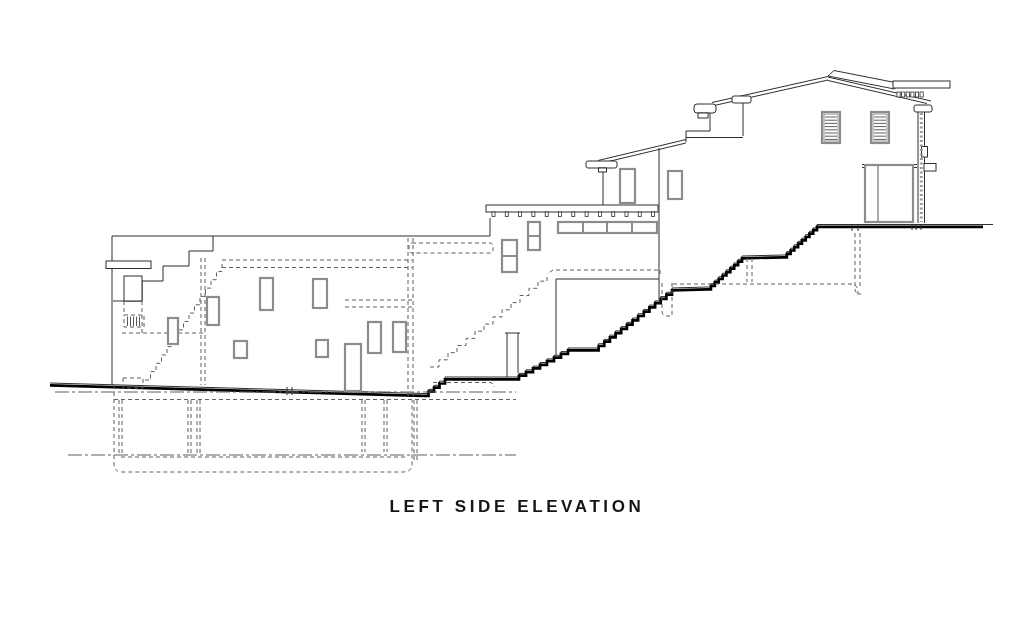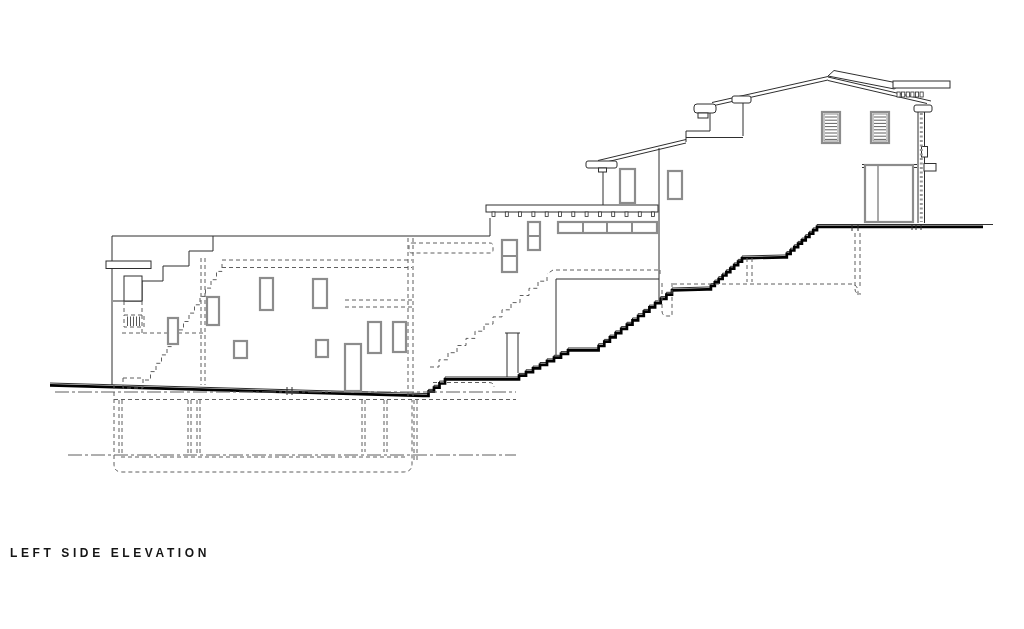--- a/index.html
+++ b/index.html
@@ -1,20 +1,20 @@
 <!DOCTYPE html>
 <html><head>
 <meta charset="utf-8">
 <style>
   html,body{margin:0;padding:0;background:#ffffff;}
   .sheet{position:relative;width:1024px;height:629px;background:#ffffff;overflow:hidden;
          font-family:"Liberation Sans", sans-serif;}
   .sheet svg{position:absolute;left:0;top:0;}
-  .drawing-title{position:absolute;left:0;right:0;top:546px;
-         font-weight:bold;font-size:12px;letter-spacing:3.6px;text-indent:10px;
+  .drawing-title{position:absolute;left:0;right:0;top:497px;text-align:center;
+         font-weight:bold;font-size:17px;letter-spacing:3.6px;text-indent:10px;
          color:#151515;}
 </style>
 </head>
 <body>
 
 <div class="sheet">
   <svg viewBox="0 0 1024 629" width="1024" height="629" xmlns="http://www.w3.org/2000/svg">
       <path d="M50,383 L423,393.5 L428.5,393.5 L428.5,389.4 L434.0,389.4 L434.0,385.3 L439.5,385.3 L439.5,381.1 L445.0,381.1 L445.0,377.0 L512,377 L519.0,377.0 L519.0,373.4 L526.0,373.4 L526.0,369.8 L533.0,369.8 L533.0,366.1 L540.0,366.1 L540.0,362.5 L547.0,362.5 L547.0,358.9 L554.0,358.9 L554.0,355.3 L561.0,355.3 L561.0,351.6 L568.0,351.6 L568.0,348.0 L593,348 L598.6,348.0 L598.6,343.7 L604.3,343.7 L604.3,339.4 L609.9,339.4 L609.9,335.1 L615.6,335.1 L615.6,330.9 L621.2,330.9 L621.2,326.6 L626.9,326.6 L626.9,322.3 L632.5,322.3 L632.5,318.0 L638.1,318.0 L638.1,313.7 L643.8,313.7 L643.8,309.4 L649.4,309.4 L649.4,305.1 L655.1,305.1 L655.1,300.9 L660.7,300.9 L660.7,296.6 L666.4,296.6 L666.4,292.3 L672.0,292.3 L672.0,288.0 L707,287 L710.9,287.0 L710.9,283.6 L714.8,283.6 L714.8,280.1 L718.7,280.1 L718.7,276.7 L722.6,276.7 L722.6,273.2 L726.4,273.2 L726.4,269.8 L730.3,269.8 L730.3,266.3 L734.2,266.3 L734.2,262.9 L738.1,262.9 L738.1,259.4 L742.0,259.4 L742.0,256.0 L783,255 L786.8,255.0 L786.8,251.6 L790.6,251.6 L790.6,248.2 L794.3,248.2 L794.3,244.8 L798.1,244.8 L798.1,241.4 L801.9,241.4 L801.9,238.1 L805.7,238.1 L805.7,234.7 L809.4,234.7 L809.4,231.3 L813.2,231.3 L813.2,227.9 L817.0,227.9 L817.0,224.5 L983,224.5" fill="none" stroke="#2f2f2f" stroke-width="1"></path>
       <path d="M50,383 L423,393.5 L428.5,393.5 L428.5,389.4 L434.0,389.4 L434.0,385.3 L439.5,385.3 L439.5,381.1 L445.0,381.1 L445.0,377.0 L512,377 L519.0,377.0 L519.0,373.4 L526.0,373.4 L526.0,369.8 L533.0,369.8 L533.0,366.1 L540.0,366.1 L540.0,362.5 L547.0,362.5 L547.0,358.9 L554.0,358.9 L554.0,355.3 L561.0,355.3 L561.0,351.6 L568.0,351.6 L568.0,348.0 L593,348 L598.6,348.0 L598.6,343.7 L604.3,343.7 L604.3,339.4 L609.9,339.4 L609.9,335.1 L615.6,335.1 L615.6,330.9 L621.2,330.9 L621.2,326.6 L626.9,326.6 L626.9,322.3 L632.5,322.3 L632.5,318.0 L638.1,318.0 L638.1,313.7 L643.8,313.7 L643.8,309.4 L649.4,309.4 L649.4,305.1 L655.1,305.1 L655.1,300.9 L660.7,300.9 L660.7,296.6 L666.4,296.6 L666.4,292.3 L672.0,292.3 L672.0,288.0 L707,287 L710.9,287.0 L710.9,283.6 L714.8,283.6 L714.8,280.1 L718.7,280.1 L718.7,276.7 L722.6,276.7 L722.6,273.2 L726.4,273.2 L726.4,269.8 L730.3,269.8 L730.3,266.3 L734.2,266.3 L734.2,262.9 L738.1,262.9 L738.1,259.4 L742.0,259.4 L742.0,256.0 L783,255 L786.8,255.0 L786.8,251.6 L790.6,251.6 L790.6,248.2 L794.3,248.2 L794.3,244.8 L798.1,244.8 L798.1,241.4 L801.9,241.4 L801.9,238.1 L805.7,238.1 L805.7,234.7 L809.4,234.7 L809.4,231.3 L813.2,231.3 L813.2,227.9 L817.0,227.9 L817.0,224.5 L983,224.5" fill="none" stroke="#000000" stroke-width="2.7" transform="translate(0,2.3)"></path>
       <path d="M112,236 V385" fill="none" stroke="#2f2f2f" stroke-width="1"></path>

